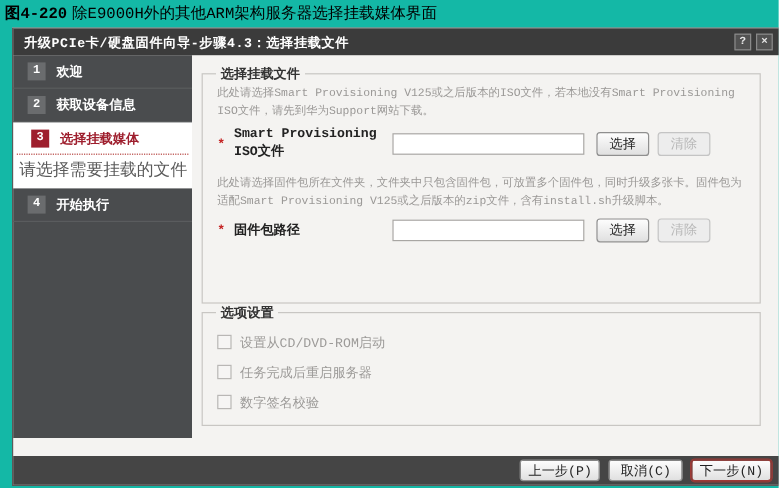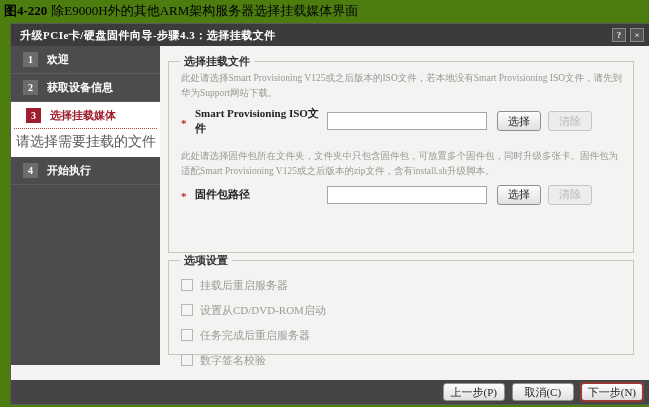--- a/index.html
+++ b/index.html
@@ -1,19 +1,19 @@
 <!DOCTYPE html>
 <html><head>
 <meta charset="utf-8">
 <style>
   * { box-sizing: border-box; }
   html,body { margin:0; padding:0; background:#fff; }
   .page {
     position:relative; width:649px; height:407px; overflow:hidden;
-    font-family:Liberation Serif, serif; background:#4d7c0f;
+    font-family:Liberation Mono, monospace; background:#14b8a6;
   }
   .fig-title { position:absolute; top:2px; left:4px; font-size:13px; color:#000; }
   .fig-prefix { font-weight:bold; margin-right:4px; }
 
   .dialog {
     position:absolute; left:10px; top:23px; width:641px; height:382px;
     display:flex; flex-direction:column; border:1px solid #5a5a5a; background:#f4f3f1;
   }
   .titlebar {
     flex:0 0 22px; background:#3b3b3b; color:#fff; display:flex; align-items:center;
@@ -140,24 +140,20 @@
             <button class="btn">选择</button>
             <button class="btn btn-disabled">清除</button>
           </div>
         </fieldset>
 
         <fieldset class="group group-options">
           <legend>选项设置</legend>
 
           <div class="opt-row">
             <span class="checkbox"></span>
-            <span class="opt-label">挂载后重启服务器</span>
-          </div>
-          <div class="opt-row">
-            <span class="checkbox"></span>
             <span class="opt-label">设置从CD/DVD-ROM启动</span>
           </div>
           <div class="opt-row">
             <span class="checkbox"></span>
             <span class="opt-label">任务完成后重启服务器</span>
           </div>
           <div class="opt-row">
             <span class="checkbox"></span>
             <span class="opt-label">数字签名校验</span>
           </div>

